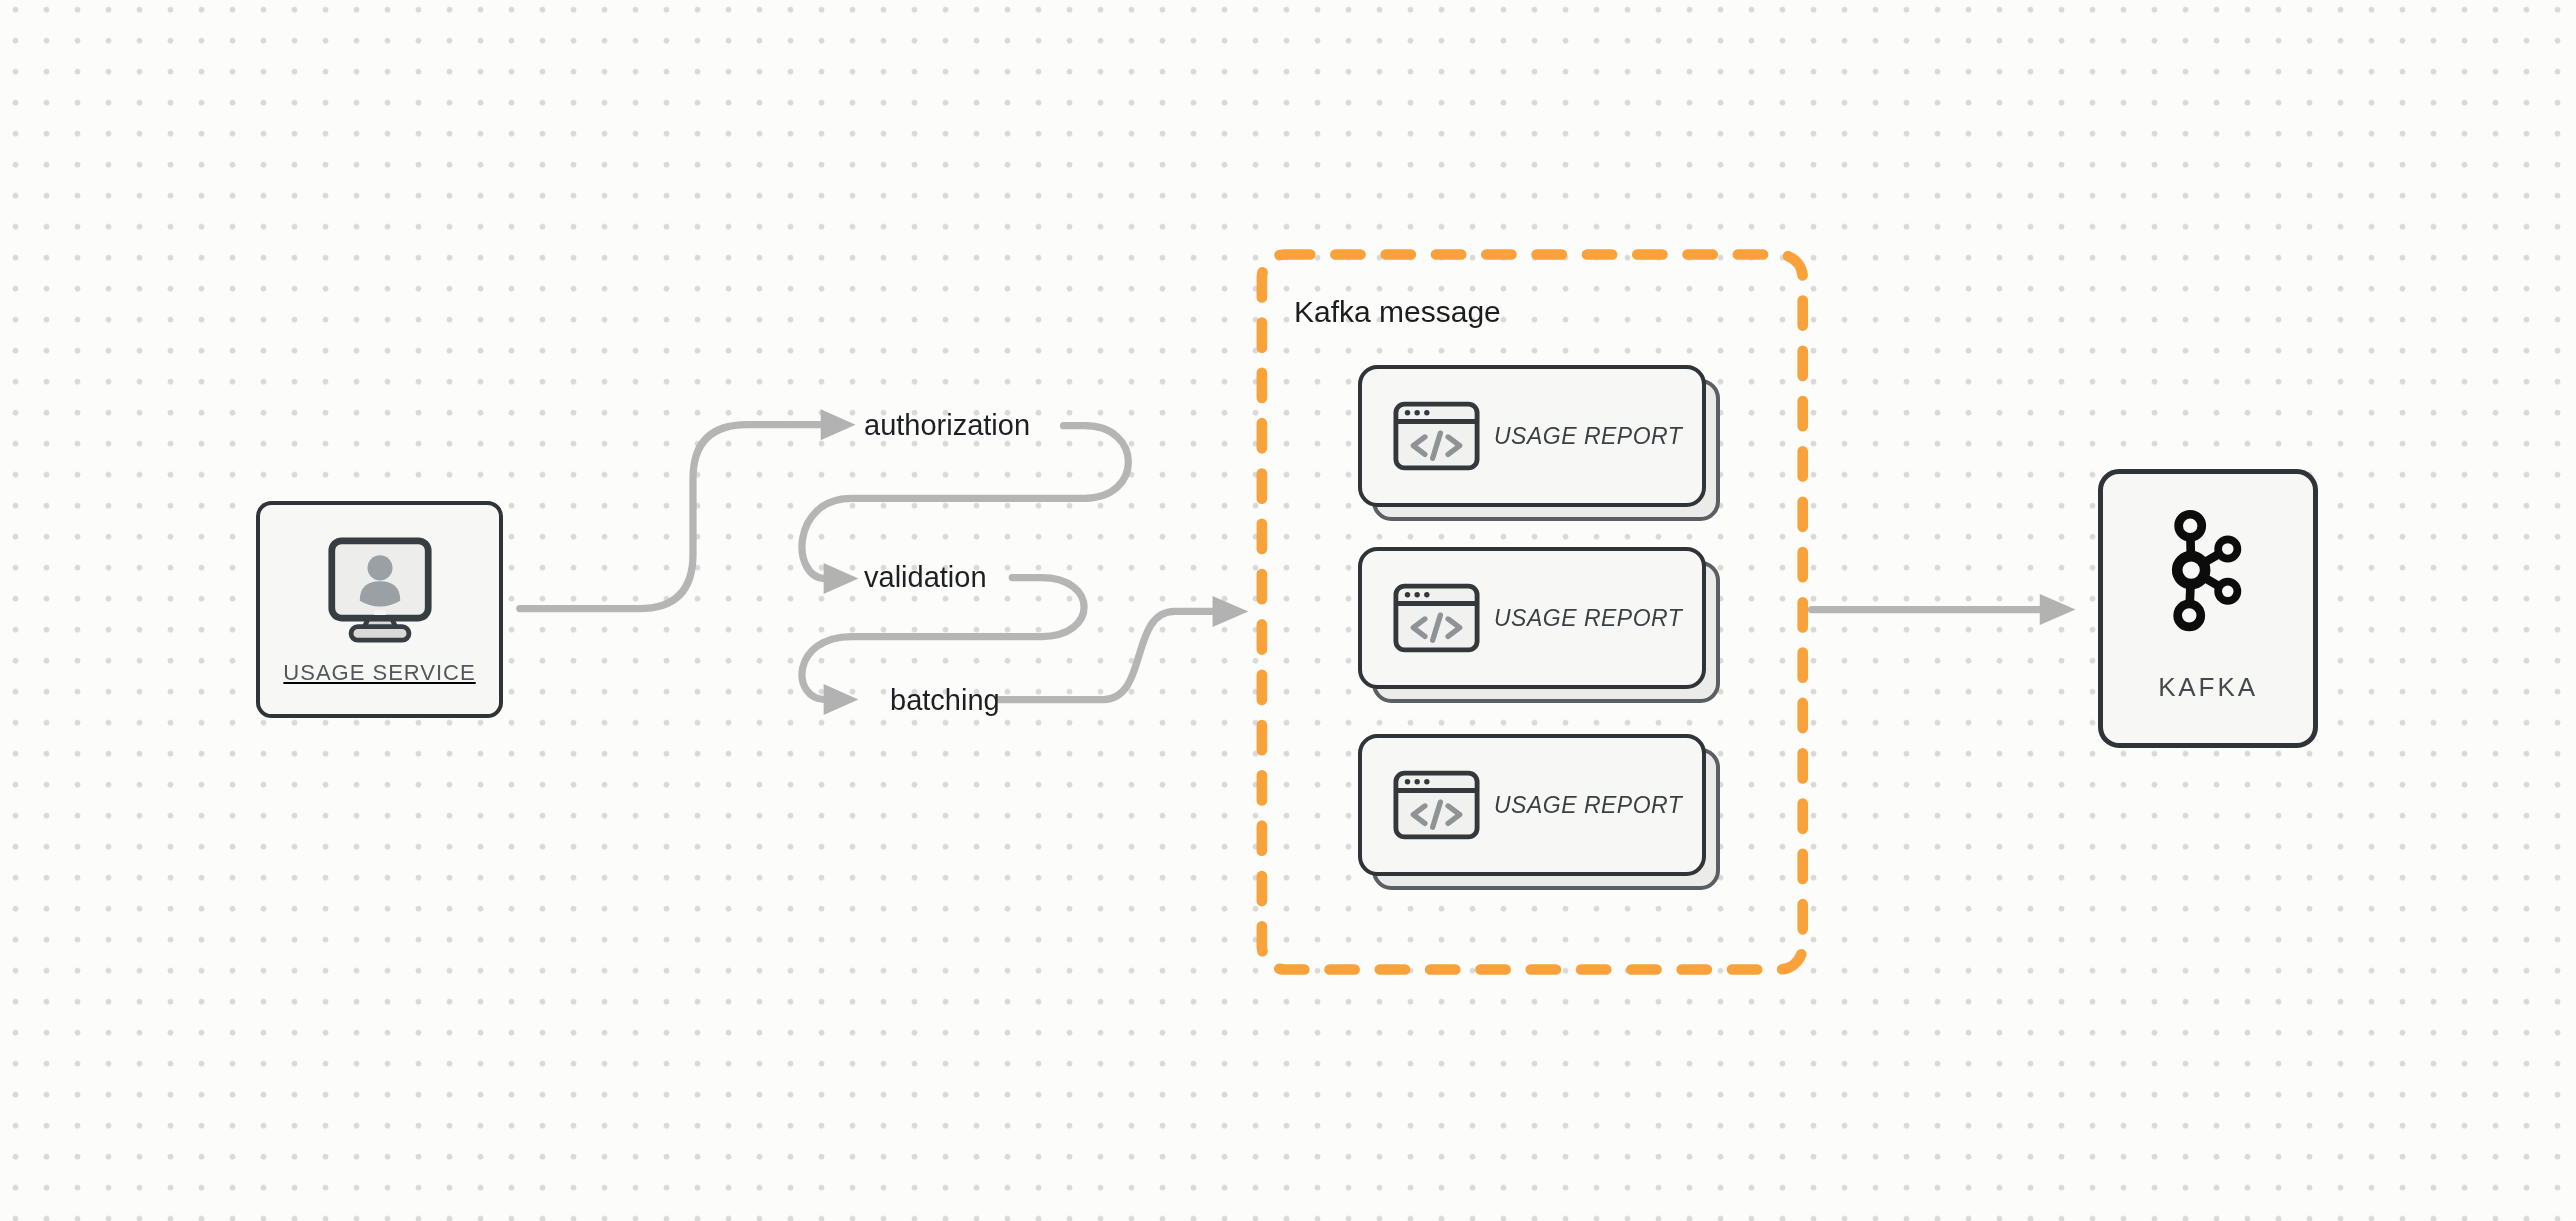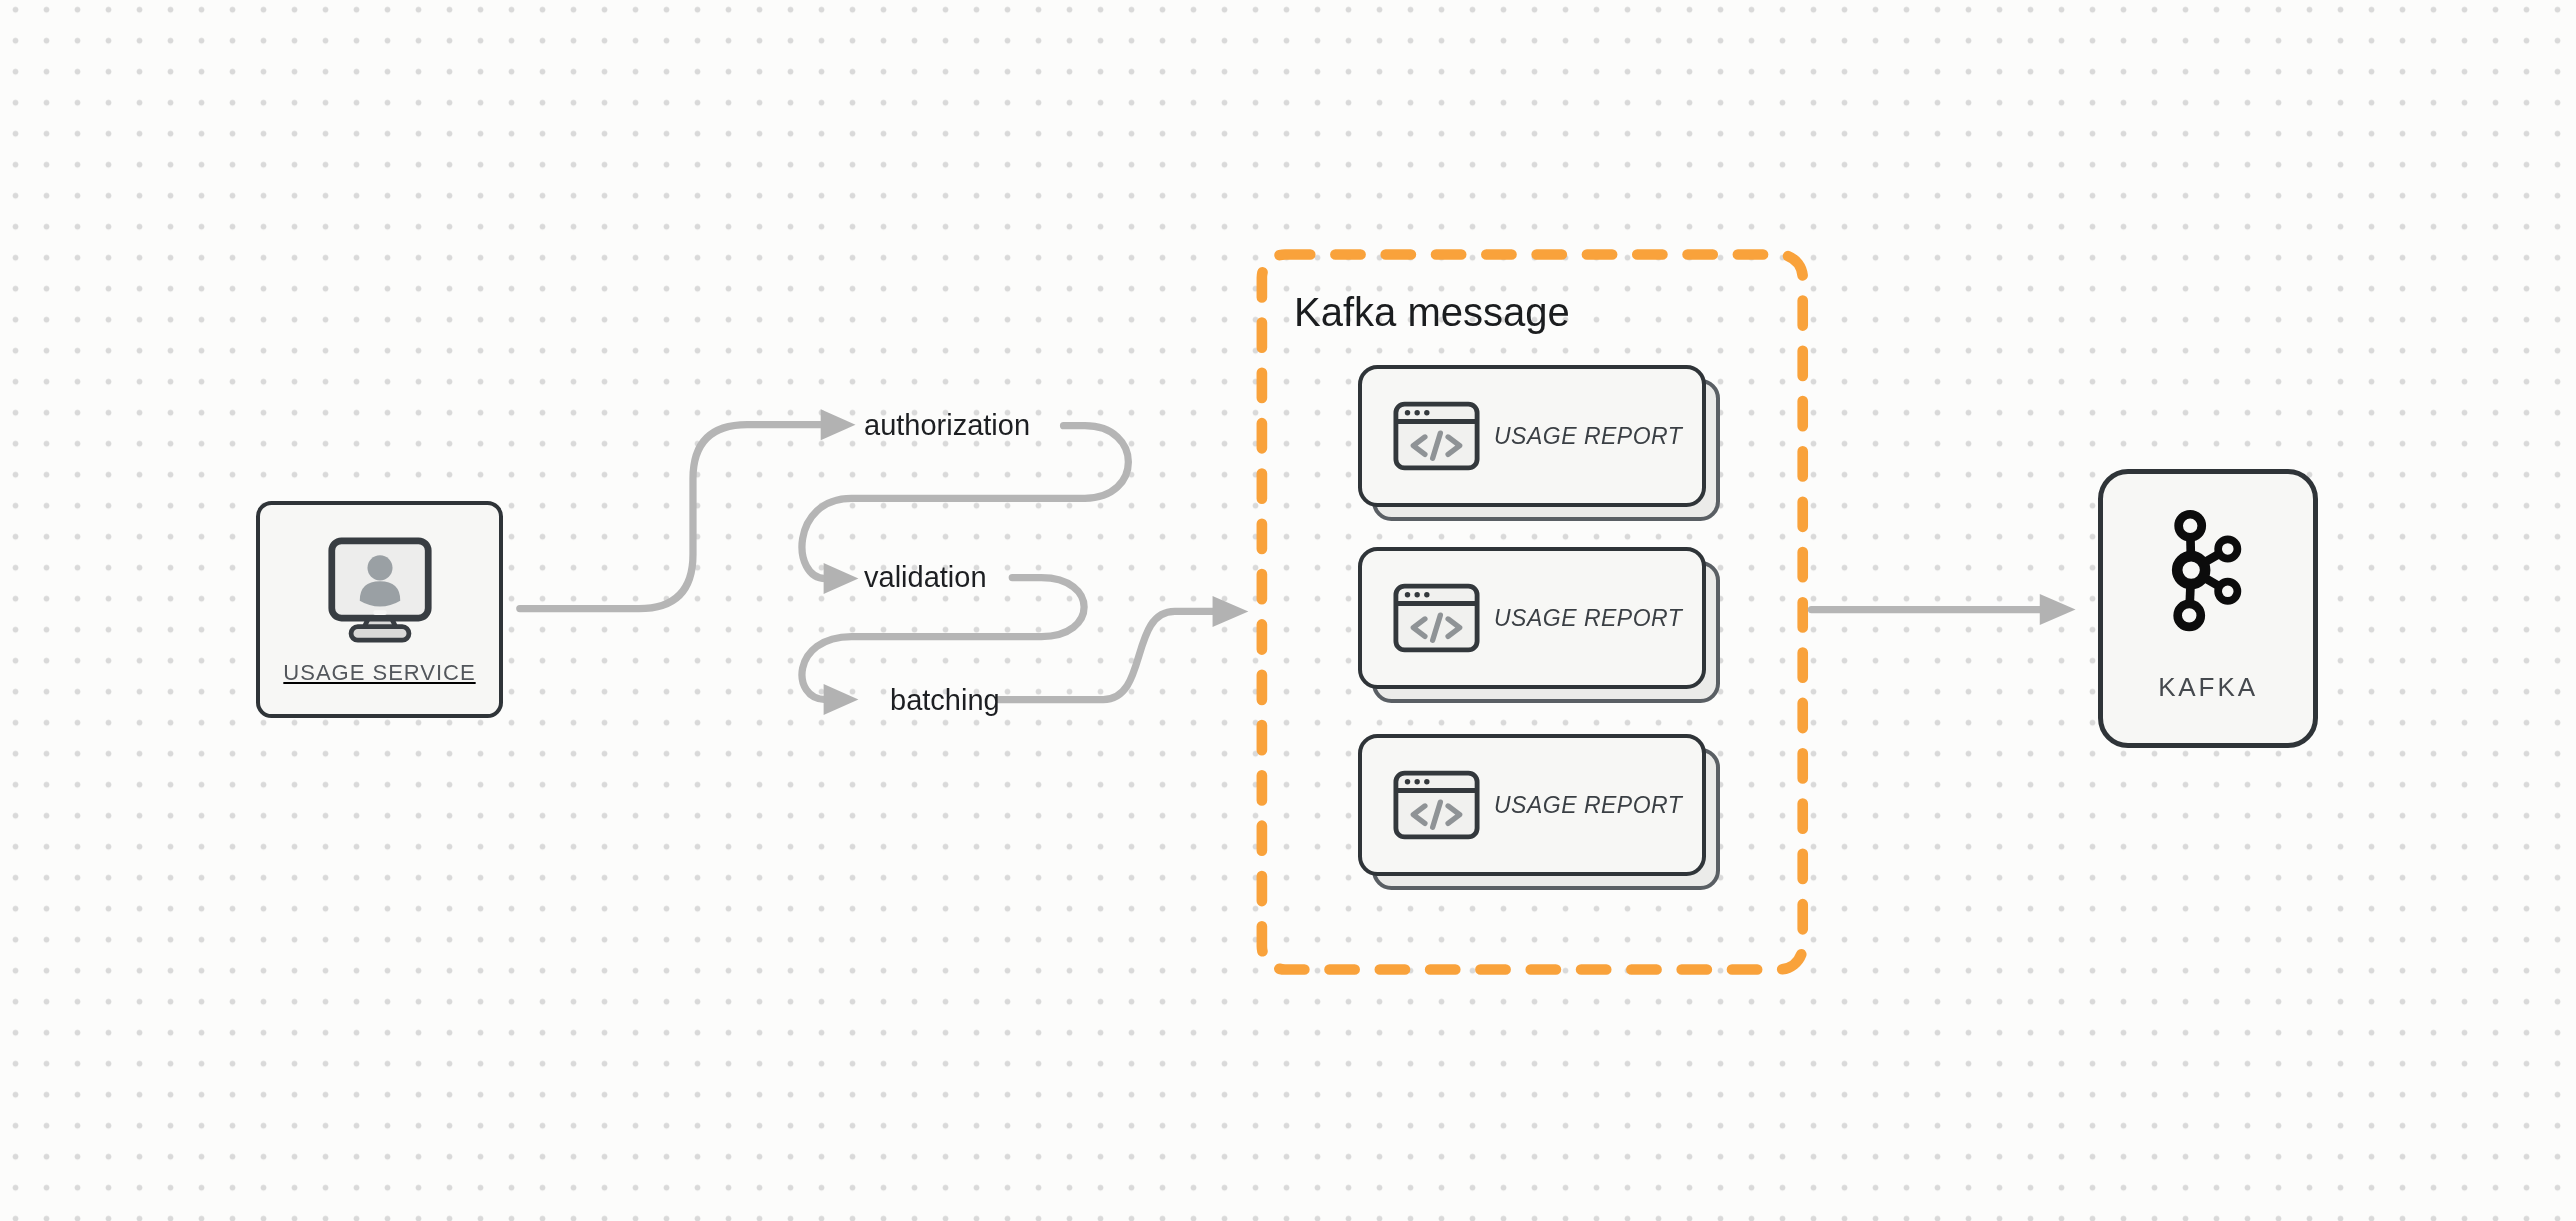--- a/index.html
+++ b/index.html
@@ -34,39 +34,39 @@
   }
 
   .node.usage {
     left:256px; top:501px; width:247px; height:217px;
     border-radius:15.5px;
     padding-top:32px; gap:14.5px;text-decoration:underline;
   }
 
   .node.kafka {
     left:2098px; top:469px; width:220px; height:279px;
-    border-radius:30px; border-width:5.8px;
+    border-radius:21px; border-width:5.8px;
     padding-top:35px; gap:35px;
   }
   .kafka-label { font-size:26px; letter-spacing:2.9px; color:#45494e; }
 
   .step-label {
     position:absolute;
     transform:translateY(-52%);
     font-size:29px; font-weight:400; color:#1d1f22;
     white-space:nowrap;
   }
   .step-authorization { left:864px; top:426px; }
   .step-validation    { left:864px; top:578px; }
   .step-batching      { left:890px; top:701px; }
 
   .group-title {
     position:absolute; left:1294px; top:312px;
     transform:translateY(-50%);
-    font-size:40px; font-weight:500; color:#1b1d1f;
+    font-size:30px; font-weight:500; color:#1b1d1f;
     white-space:nowrap;
   }
 
   .report-card { position:absolute; left:1358px; width:348px; height:142px; }
   .report-card.c1 { top:365px; }
   .report-card.c2 { top:547px; }
   .report-card.c3 { top:734px; }
   .card-ghost {
     position:absolute; left:13.5px; top:13.5px; width:348px; height:142px;
     box-sizing:border-box;

